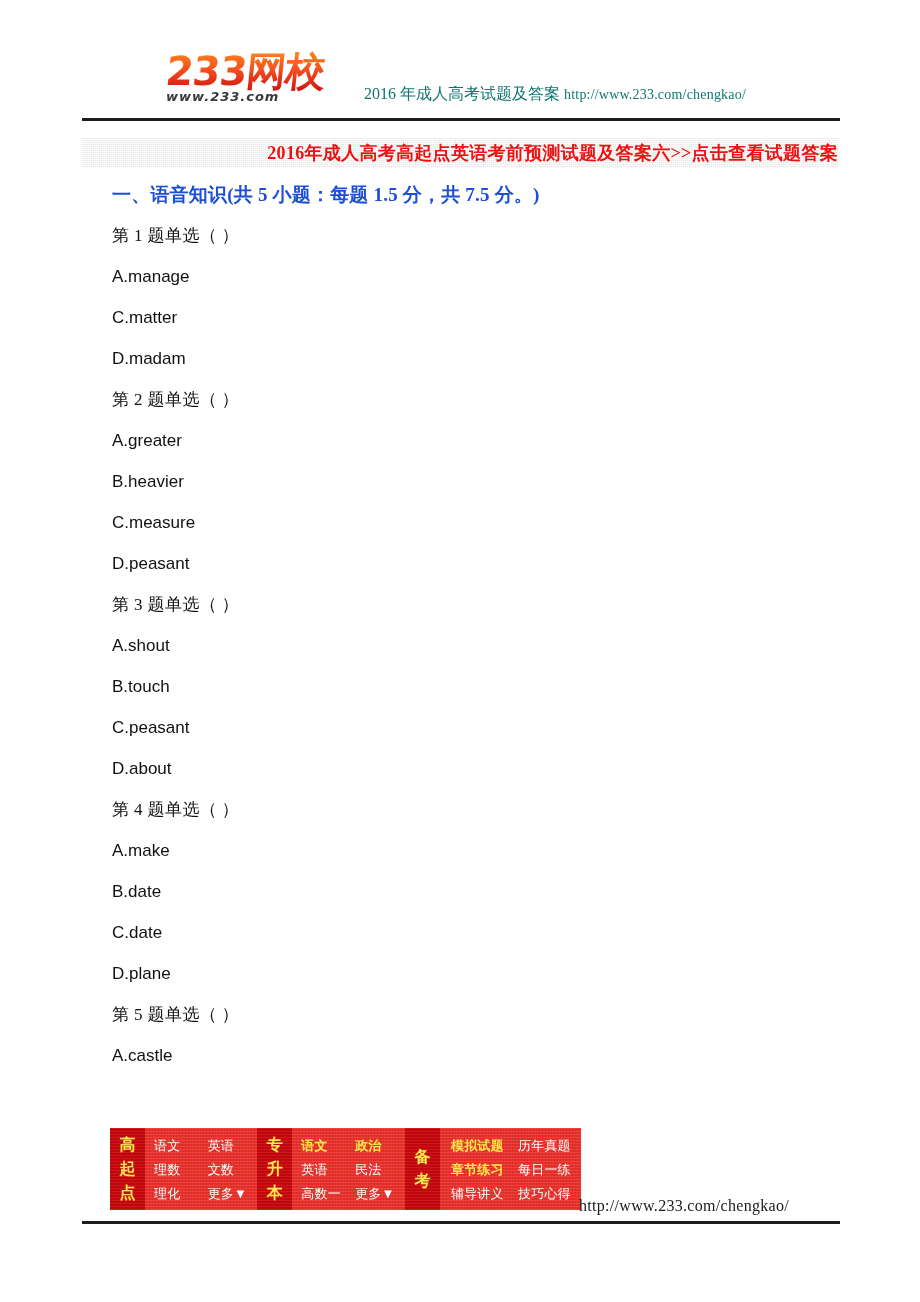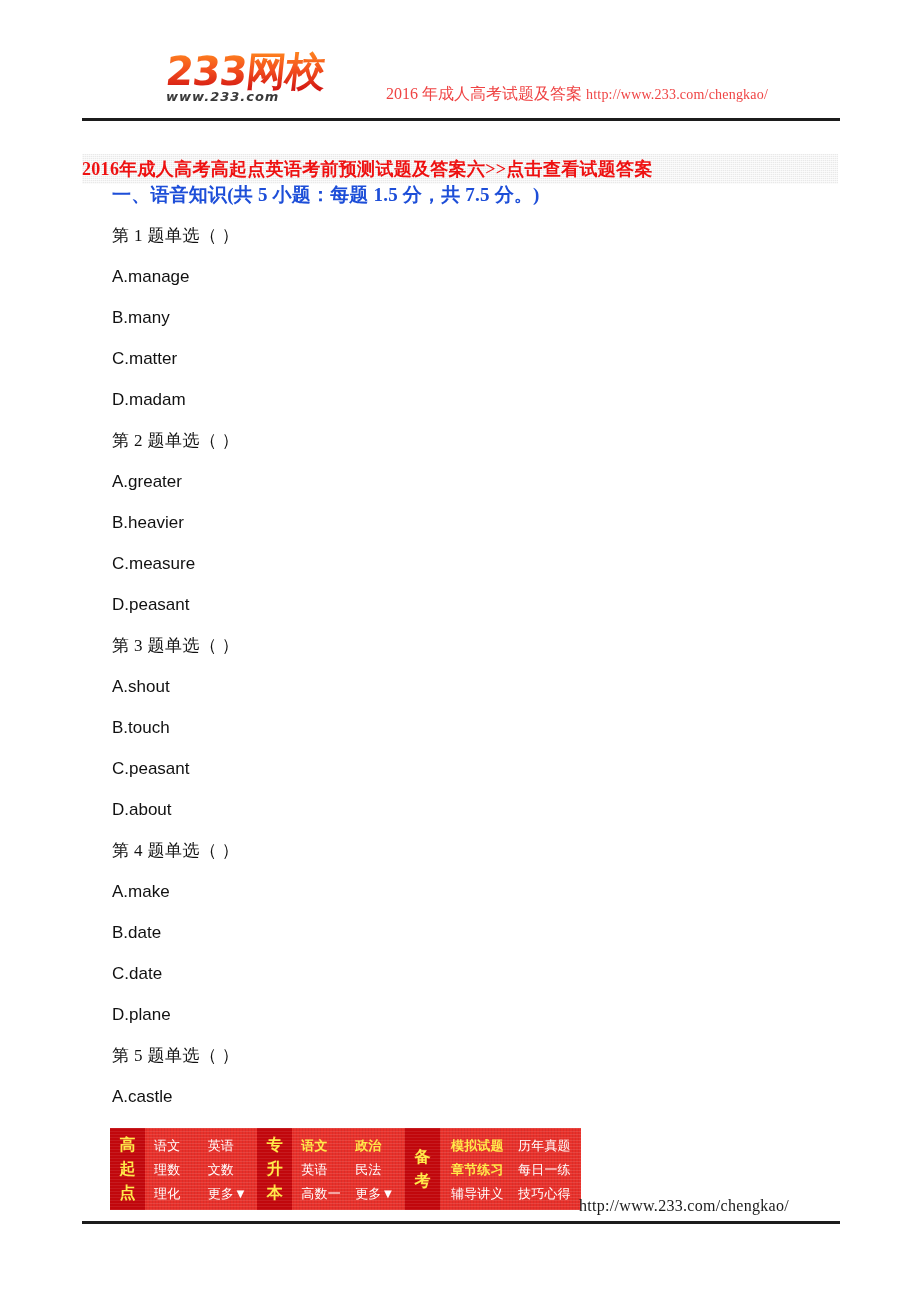--- a/index.html
+++ b/index.html
@@ -56,26 +56,26 @@
     font-family: "DejaVu Sans", sans-serif;
     font-weight: bold;
     font-style: italic;
     font-size: 13px;
     letter-spacing: 1px;
     color: #3a3a3a;
     margin-top: -3px;
   }
   .header-text {
     position: absolute;
-    left: 304px;
+    left: 282px;
     top: 36px;
     font-size: 16px;
     line-height: 20px;
     white-space: nowrap;
-    color: #ef4444;
+    color: #0f766e;
   }
   .header-text .hdr-url {
     font-family: "Liberation Serif", "DejaVu Serif", serif;
     font-size: 14px;
     letter-spacing: 0.2px;
   }
   .header-rule {
     position: absolute;
     left: 82px;
     top: 118px;
@@ -90,22 +90,21 @@
     left: 82px;
     top: 138px;
     width: 756px;
     height: 30px;
     background-color: #e9e9e9;
     background-image:
       repeating-linear-gradient(0deg, rgba(255,255,255,0.75) 0px, rgba(255,255,255,0.75) 1px, rgba(0,0,0,0) 1px, rgba(0,0,0,0) 2px),
       repeating-linear-gradient(90deg, rgba(255,255,255,0.55) 0px, rgba(255,255,255,0.55) 1px, rgba(0,0,0,0) 1px, rgba(0,0,0,0) 2px);
     display: flex;
     align-items: center;
-    justify-content: flex-start;
-    margin-top: 16px;
+    justify-content: flex-end;
   }
   .title-text {
     font-family: "Liberation Serif", "DejaVu Serif", serif;
     font-weight: bold;
     font-size: 18px;
     color: #ee1111;
     white-space: nowrap;
     letter-spacing: 0.3px;
   }
 
@@ -233,21 +232,20 @@
   <div class="title-bar">
     <div class="title-text">2016年成人高考高起点英语考前预测试题及答案六&gt;&gt;点击查看试题答案</div>
   </div>
 
   <div class="content">
     <div class="section-heading">一、语音知识(共 5 小题：每题 1.5 分，共 7.5 分。)</div>
     <div id="questions">
         <div class="q-block">
           <div class="q-stem">第 1 题单选（ ）</div>
           <div class="q-option">A.manage</div>
-          <div class="q-option">B.many</div>
           <div class="q-option">C.matter</div>
           <div class="q-option">D.madam</div>
         </div>
         <div class="q-block">
           <div class="q-stem">第 2 题单选（ ）</div>
           <div class="q-option">A.greater</div>
           <div class="q-option">B.heavier</div>
           <div class="q-option">C.measure</div>
           <div class="q-option">D.peasant</div>
         </div>

